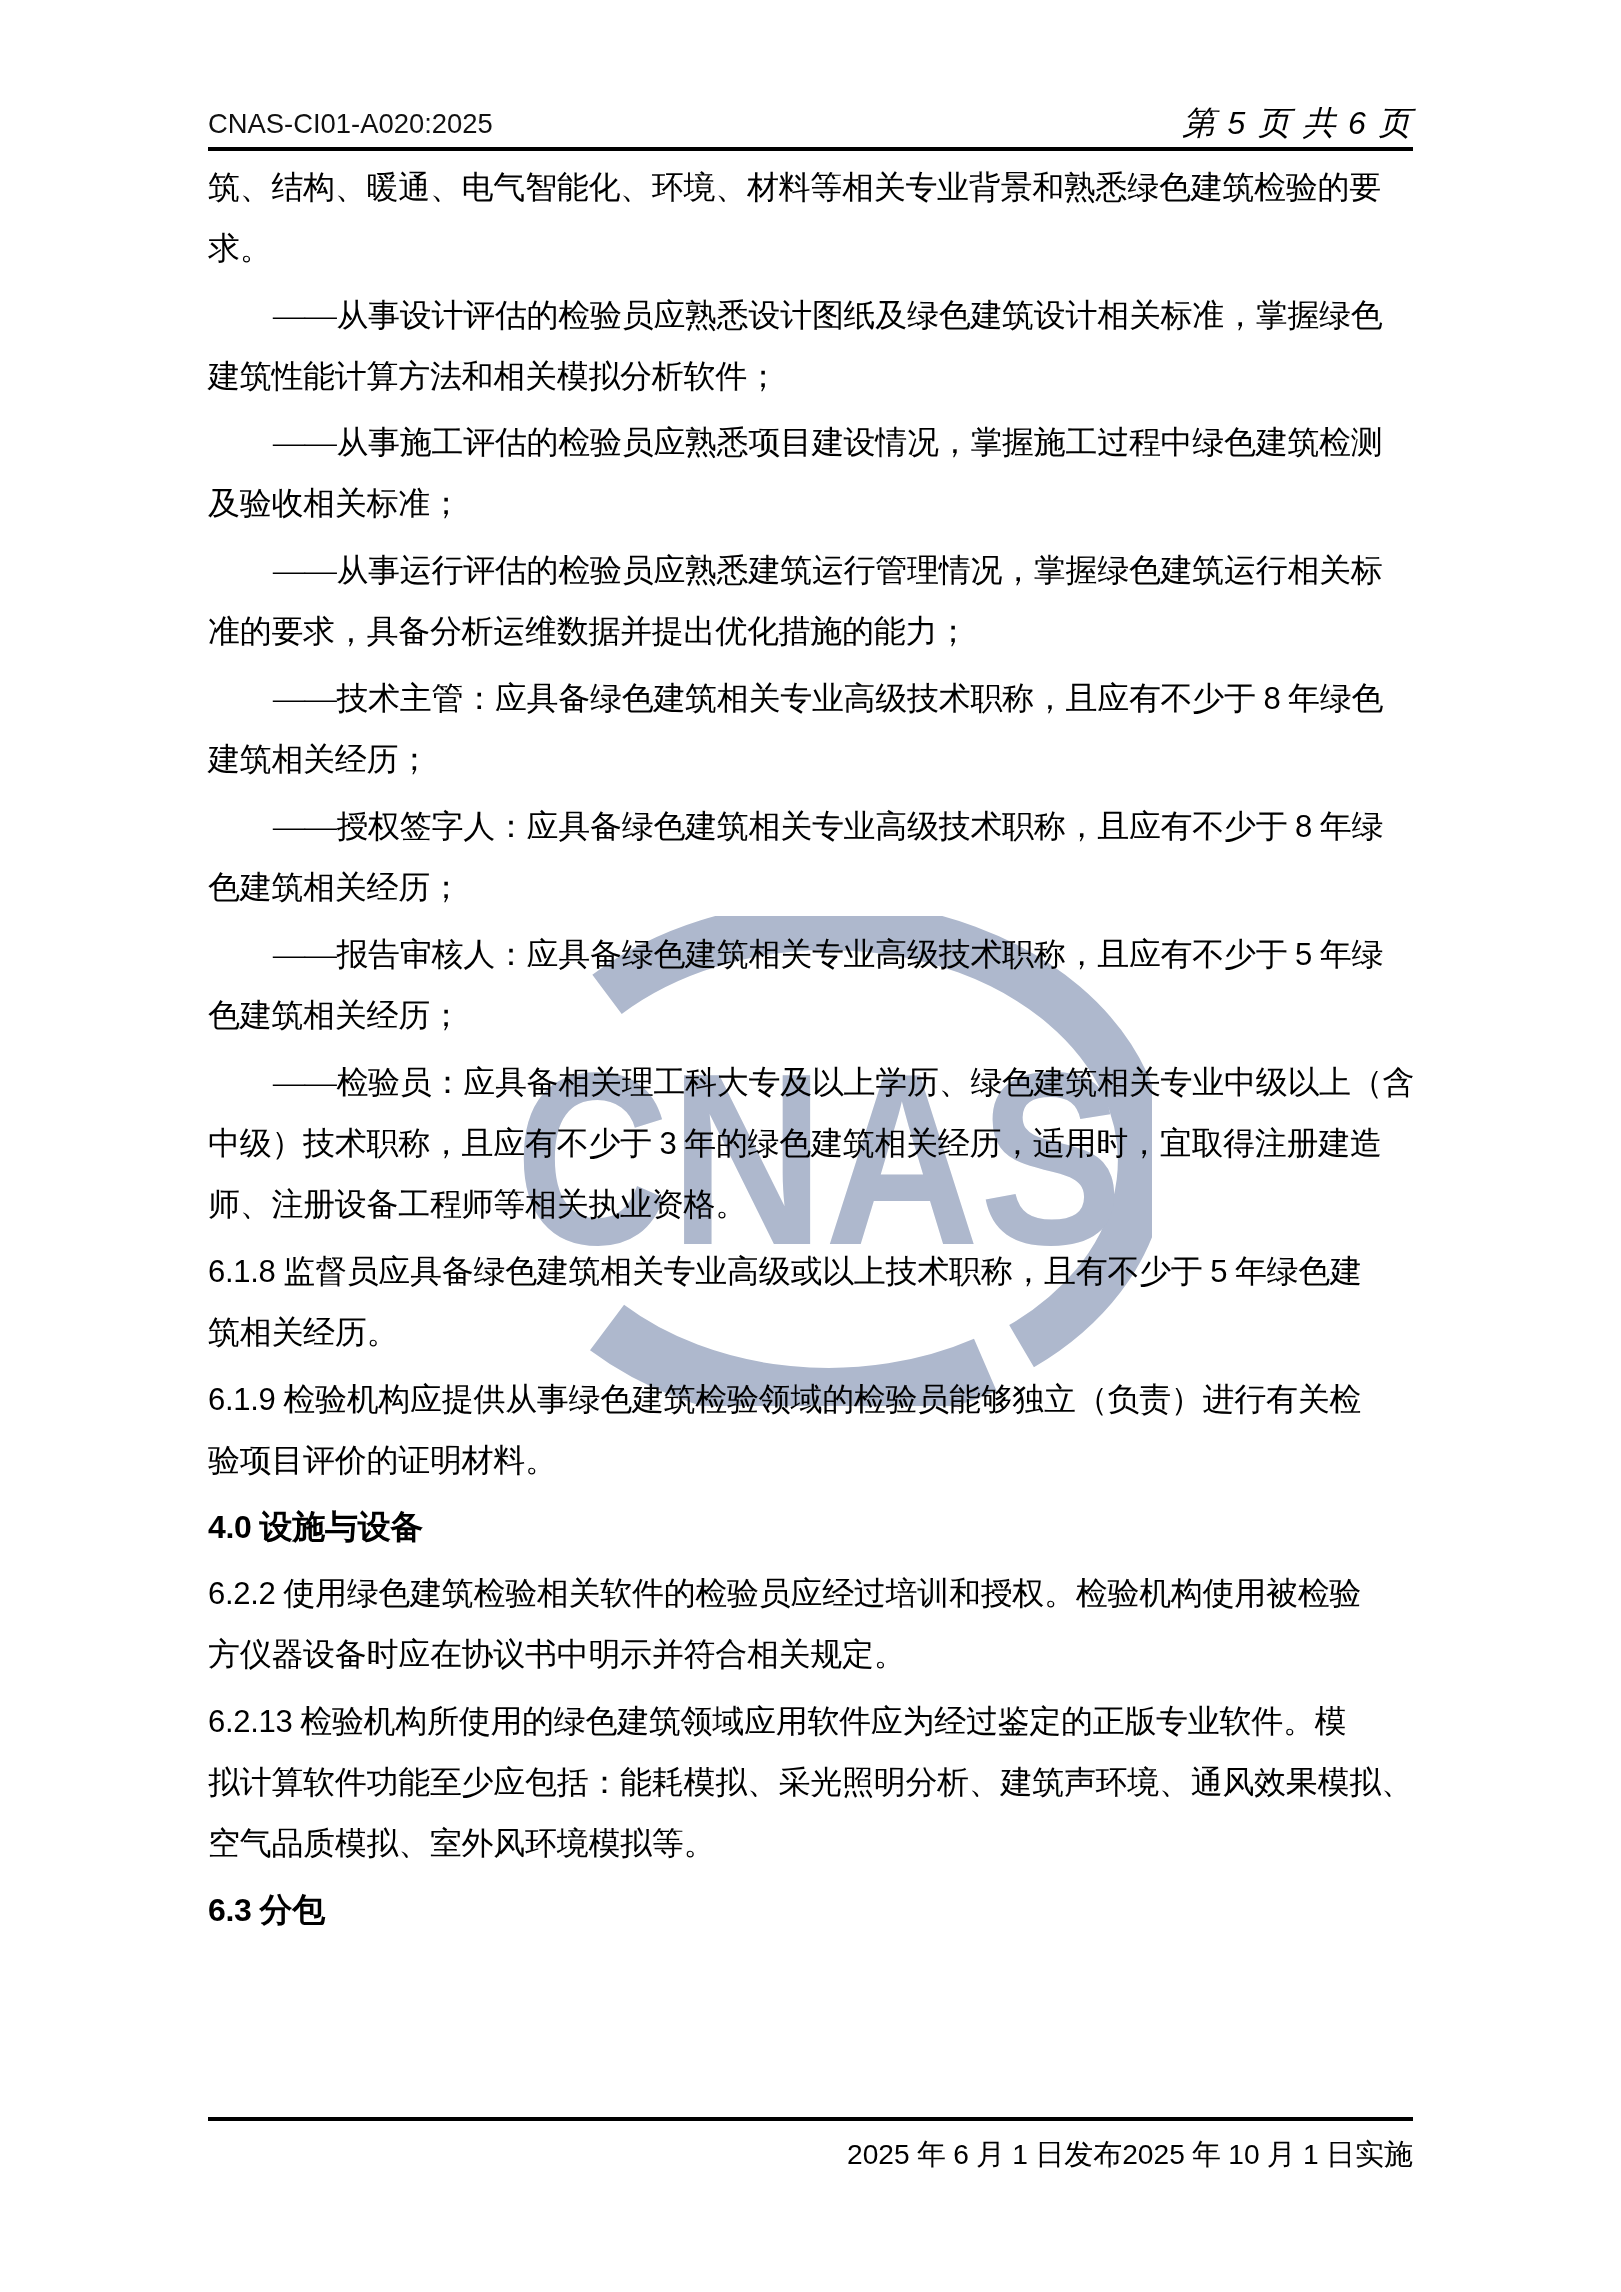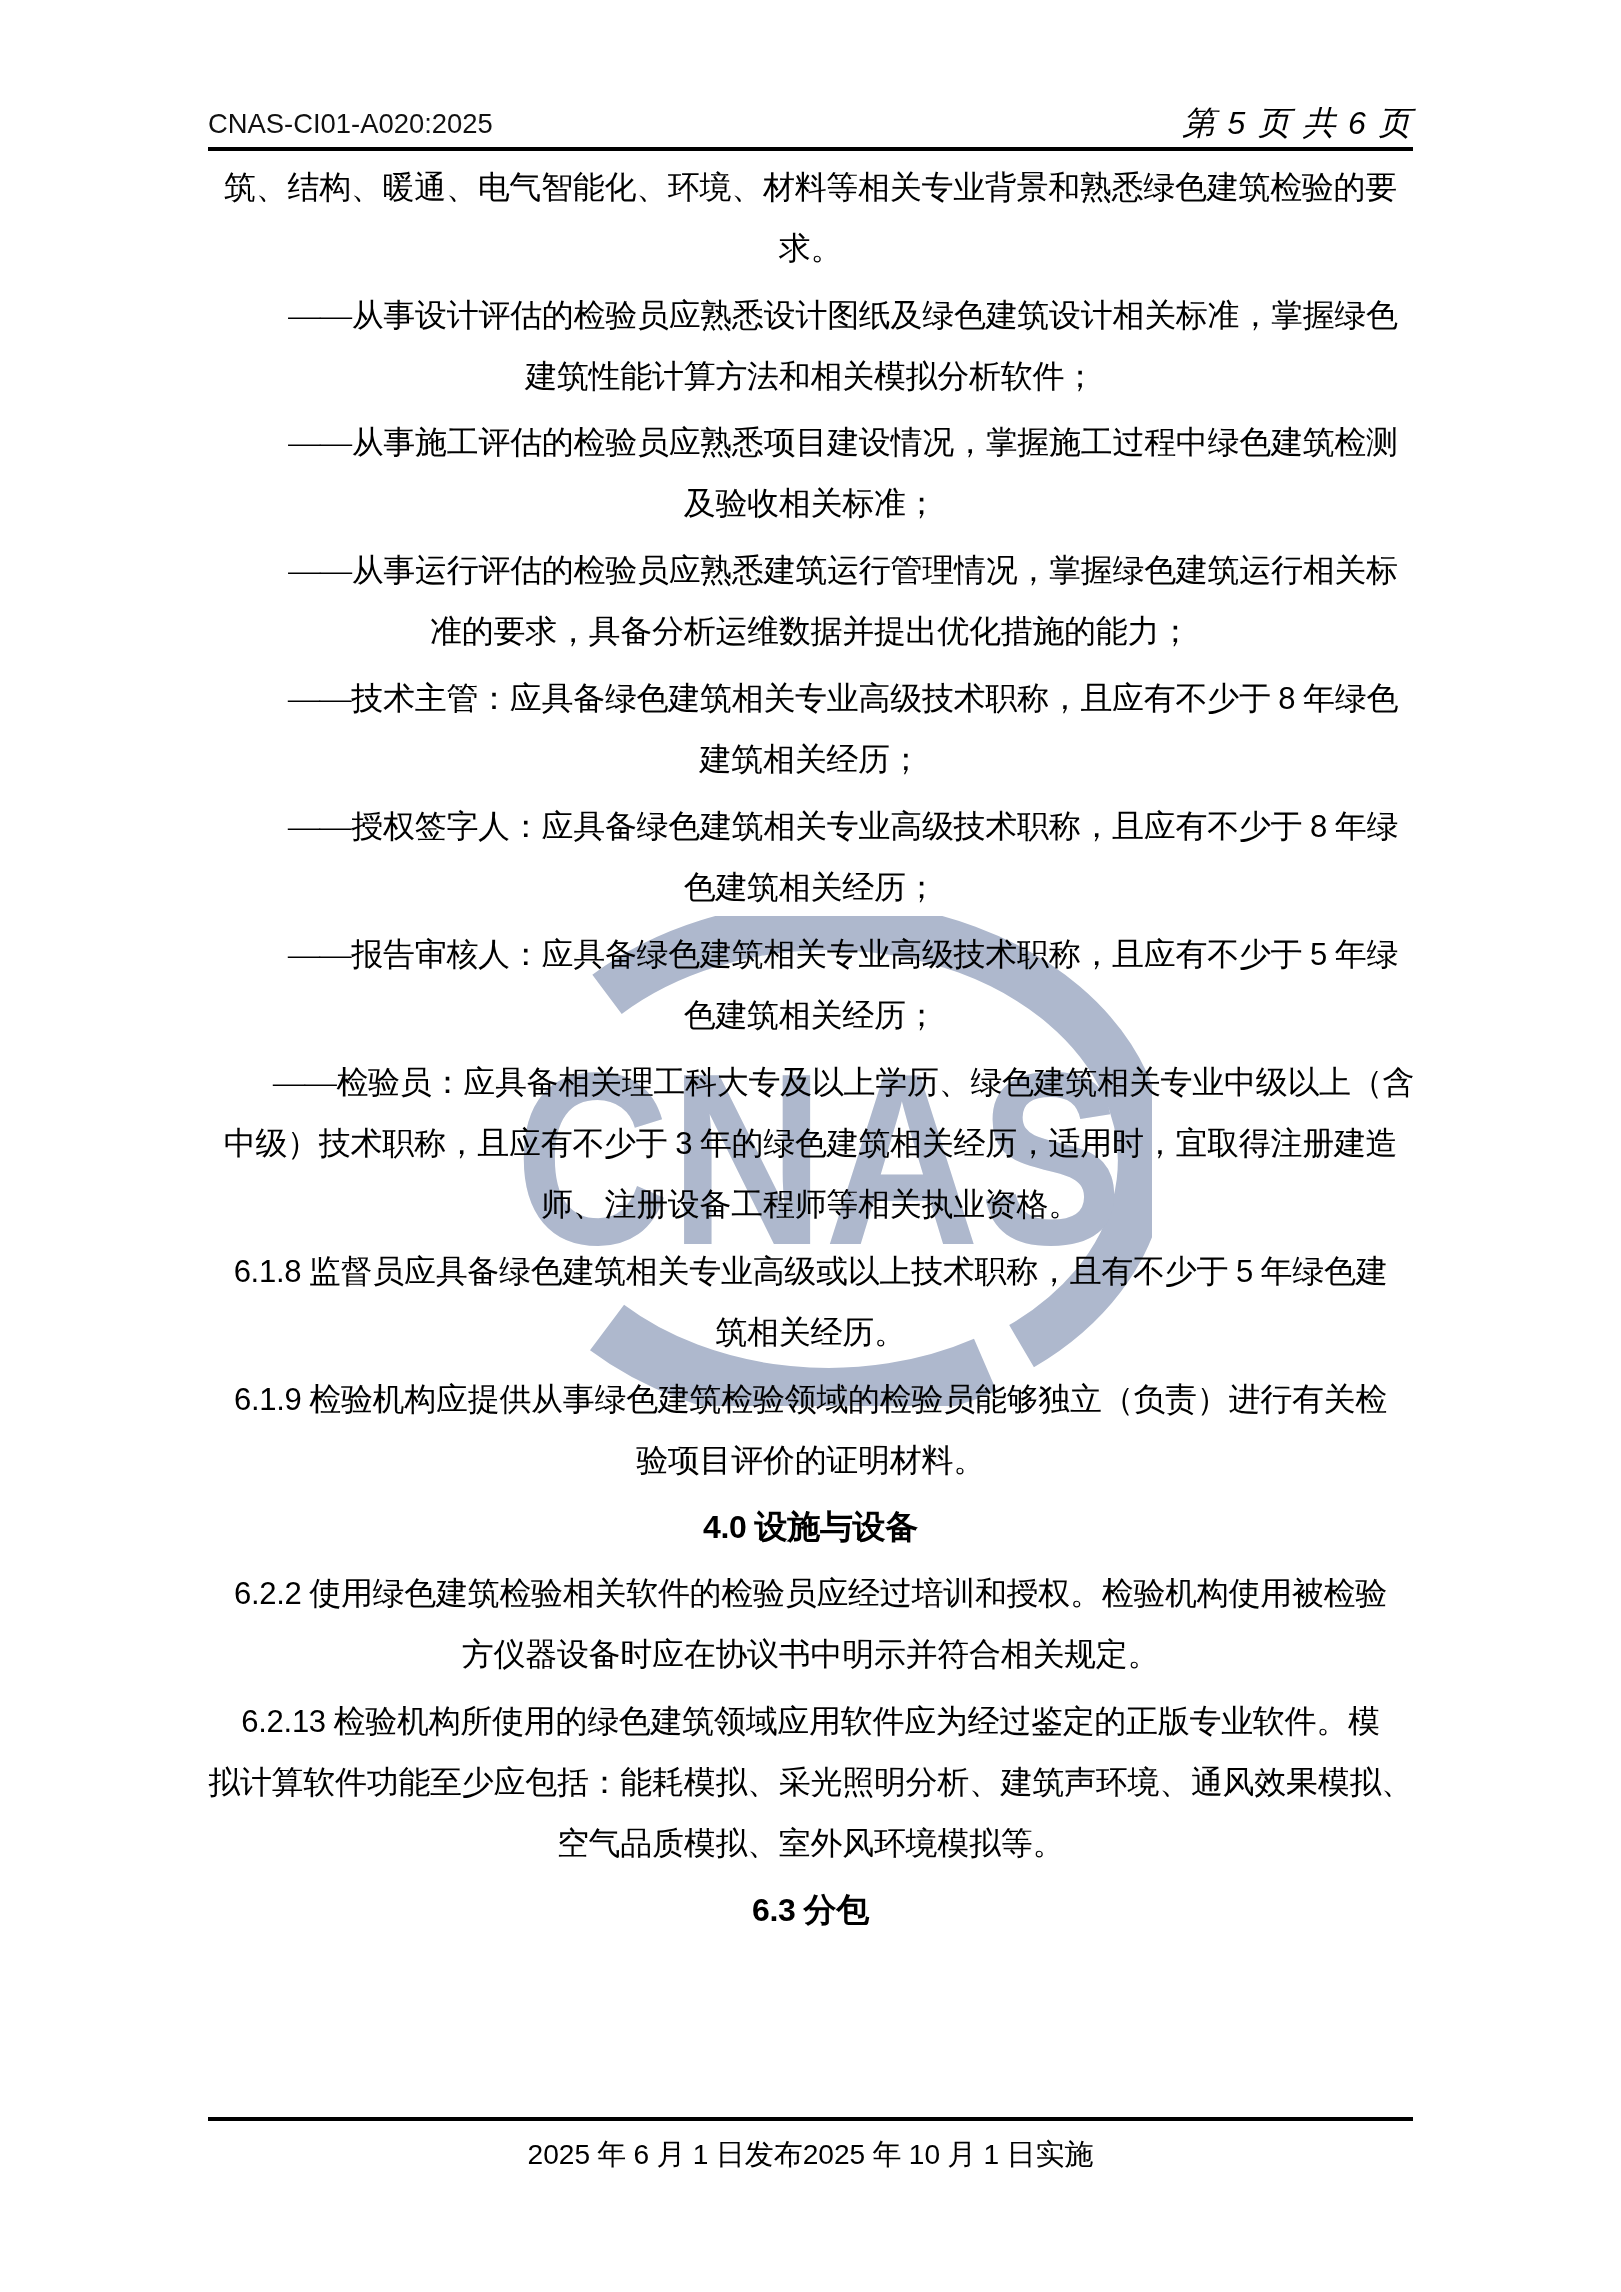--- a/index.html
+++ b/index.html
@@ -4,21 +4,21 @@
 <style>
   html,body{margin:0;padding:0;background:#ffffff;}
   .page{
     position:relative;
     width:1621px;height:2293px;
     background:#ffffff;
     overflow:hidden;
     font-family:"Liberation Serif","DejaVu Serif",serif;
     color:#000;
   }
-  .content{position:relative;margin:0 208px;z-index:2;text-align:center;}
+  .content{position:relative;margin:0 208px;z-index:2;}
   
   .hdr{
     display:flex;justify-content:space-between;align-items:flex-end;
     padding-top:108px;
   }
   .hdr .doc-no{
     font-family:"Liberation Sans","DejaVu Sans",sans-serif;
     font-size:27.4px;line-height:31px;color:#111;
   }
   .hdr .page-info{
@@ -33,21 +33,21 @@
   .line.note{font-size:28px;line-height:57px;}
   .line.note.first{margin-top:15.7px;}
   .line.heading{font-weight:bold;font-size:33px;margin-top:5.9px;}
   .num{font-family:"Liberation Sans","DejaVu Sans",sans-serif;font-size:0.97em;}
   
   .watermark{position:absolute;left:505px;top:916px;width:647px;height:490px;z-index:1;}
   
   .ftr{
     position:absolute;left:208px;right:208px;top:2117px;z-index:2;
     border-top:4.9px solid #000;
-    display:flex;justify-content:center;
+    display:flex;justify-content:flex-end;
     padding-top:13.7px;
     font-size:29px;
   }
 </style>
 </head>
 <body>
 
 <div class="page">
 
   <svg class="watermark" viewBox="0 0 660 500" aria-hidden="true">

